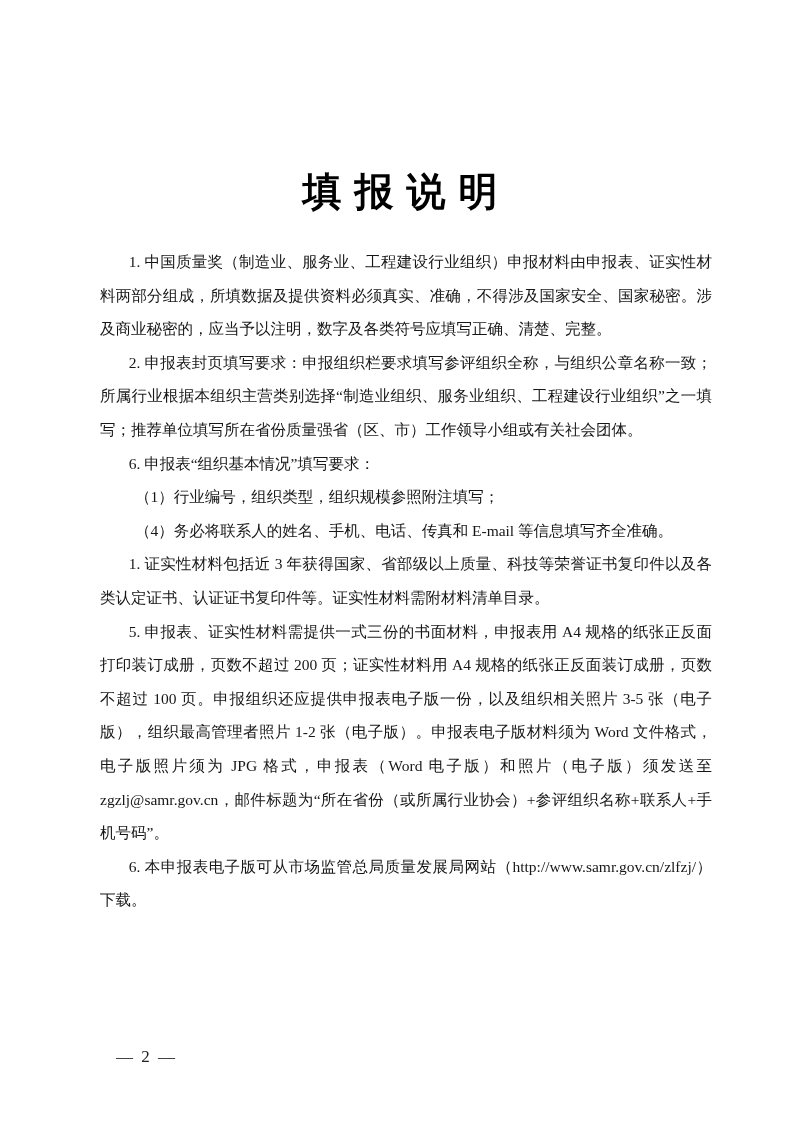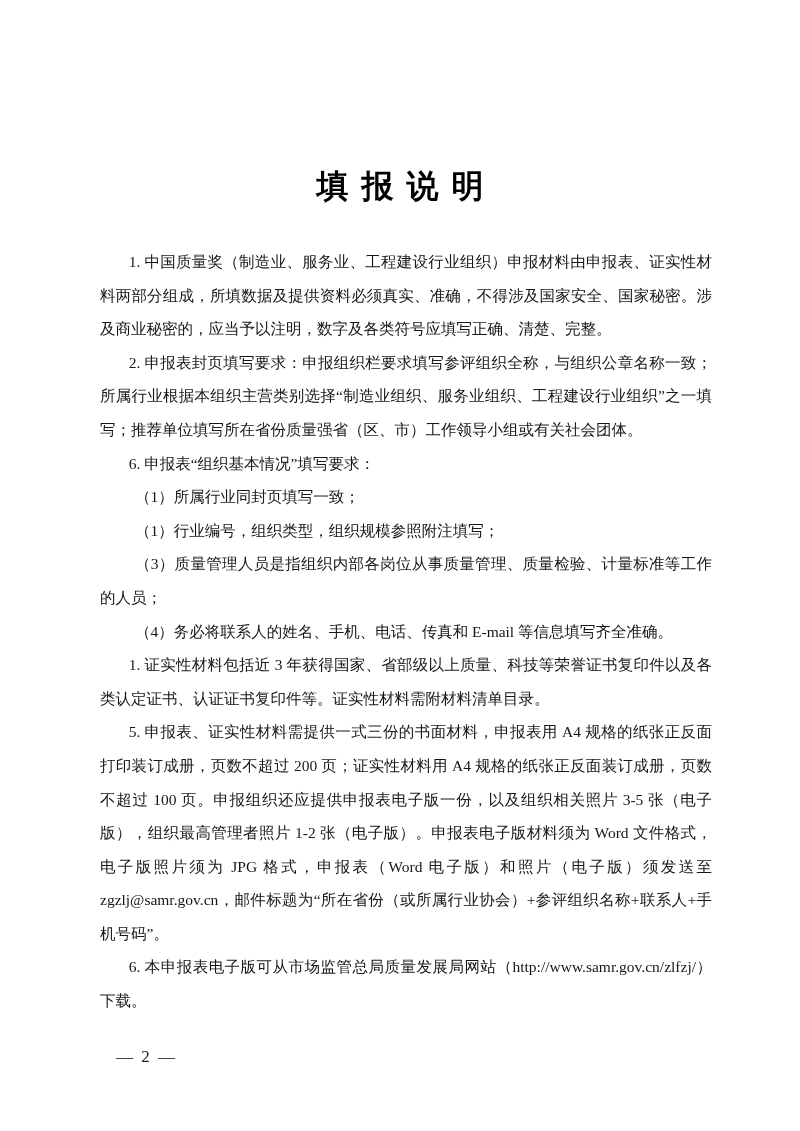--- a/index.html
+++ b/index.html
@@ -18,21 +18,21 @@
   }
   .doc-title {
     position: absolute;
     top: 165px;
     left: 0;
     width: 100%;
     margin: 0;
     text-align: center;
     font-family: "Liberation Sans", "DejaVu Sans", sans-serif;
     font-weight: 700;
-    font-size: 32px;
+    font-size: 39px;
     letter-spacing: 13px;
     text-indent: 13px;
     color: #000000;
   }
   .content {
     position: absolute;
     top: 245px;
     left: 100px;
     width: 612px;
     font-size: 15.5px;
@@ -61,23 +61,21 @@
 <body>
 
 <div class="page">
 
   <h1 class="doc-title">填报说明</h1>
 
   <div class="content">
     <p>1. 中国质量奖（制造业、服务业、工程建设行业组织）申报材料由申报表、证实性材料两部分组成，所填数据及提供资料必须真实、准确，不得涉及国家安全、国家秘密。涉及商业秘密的，应当予以注明，数字及各类符号应填写正确、清楚、完整。</p>
     <p>2. 申报表封页填写要求：申报组织栏要求填写参评组织全称，与组织公章名称一致；所属行业根据本组织主营类别选择“制造业组织、服务业组织、工程建设行业组织”之一填写；推荐单位填写所在省份质量强省（区、市）工作领导小组或有关社会团体。</p>
     <p>6. 申报表“组织基本情况”填写要求：</p>
-    <p class="sub">（1）所属行业同封页填写一致；</p>
     <p class="sub">（1）行业编号，组织类型，组织规模参照附注填写；</p>
-    <p class="sub">（3）质量管理人员是指组织内部各岗位从事质量管理、质量检验、计量标准等工作的人员；</p>
     <p class="sub">（4）务必将联系人的姓名、手机、电话、传真和 E-mail 等信息填写齐全准确。</p>
     <p>1. 证实性材料包括近 3 年获得国家、省部级以上质量、科技等荣誉证书复印件以及各类认定证书、认证证书复印件等。证实性材料需附材料清单目录。</p>
     <p>5. 申报表、证实性材料需提供一式三份的书面材料，申报表用 A4 规格的纸张正反面打印装订成册，页数不超过 200 页；证实性材料用 A4 规格的纸张正反面装订成册，页数不超过 100 页。申报组织还应提供申报表电子版一份，以及组织相关照片 3-5 张（电子版），组织最高管理者照片 1-2 张（电子版）。申报表电子版材料须为 Word 文件格式，电子版照片须为 JPG 格式，申报表（Word 电子版）和照片（电子版）须发送至 zgzlj@samr.gov.cn，邮件标题为“所在省份（或所属行业协会）+参评组织名称+联系人+手机号码”。</p>
     <p>6. 本申报表电子版可从市场监管总局质量发展局网站（http://www.samr.gov.cn/zlfzj/）下载。</p>
   </div>
 
   <div class="page-number">— 2 —</div>
 
 </div>
 

